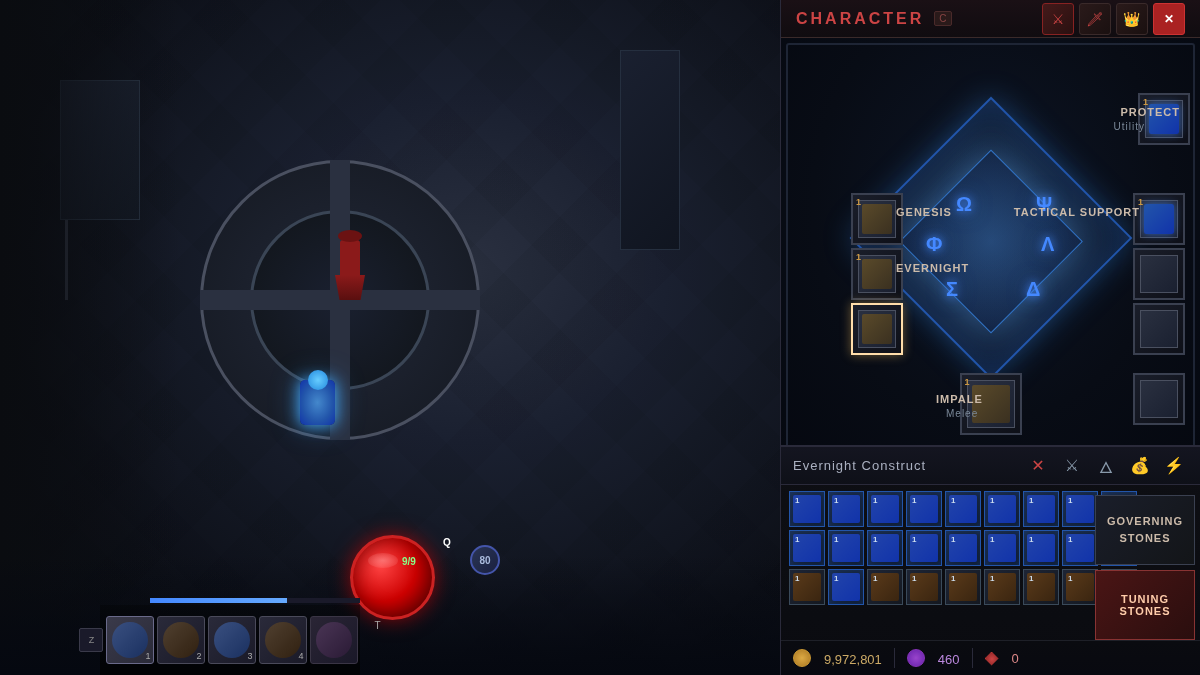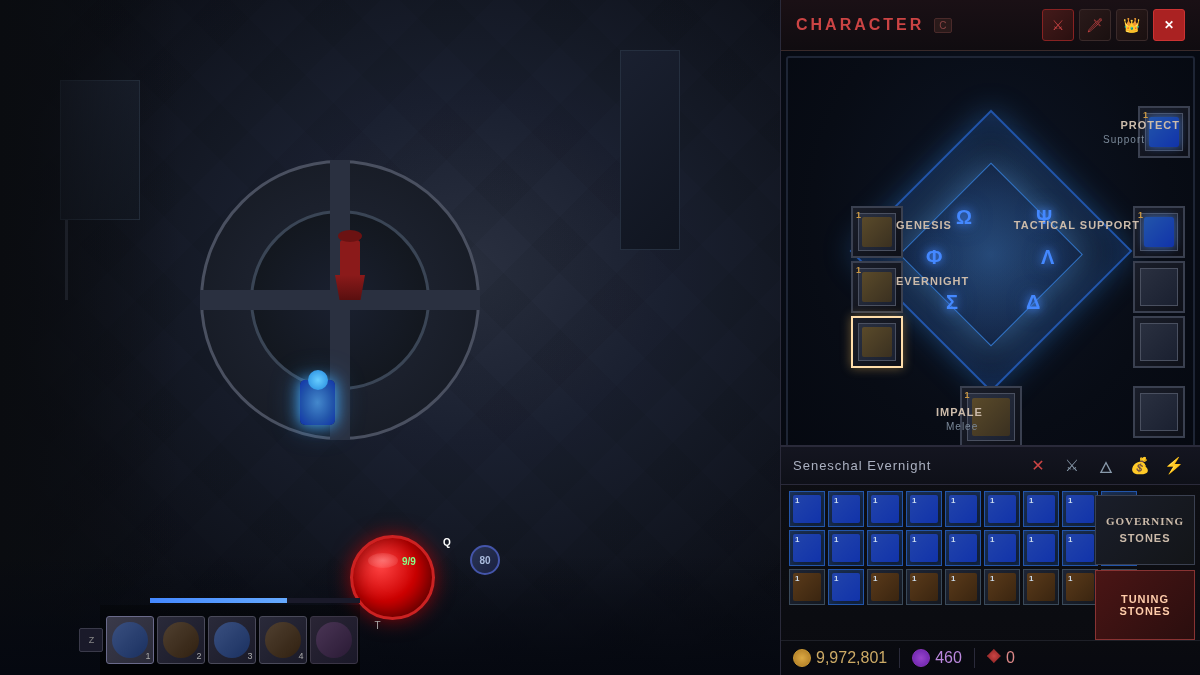--- a/index.html
+++ b/index.html
@@ -238,21 +238,21 @@
       right: 0;
       top: 0;
       width: 420px;
       height: 675px;
       background: linear-gradient(180deg, #0d0e14 0%, #0a0c10 100%);
       border-left: 1px solid #2a2a3a;
     }
 
     
     .panel-header {
-      height: 51px;
+      height: 38px;
       background: linear-gradient(180deg, #1a1015 0%, #100c10 100%);
       border-bottom: 1px solid #3a2a2a;
       display: flex;
       align-items: center;
       padding: 0 15px;
       gap: 10px;
     }
 
     .header-title {
       color: #cc4444;
@@ -581,24 +581,24 @@
       background: linear-gradient(180deg, #0a0b10, #080910);
       border-top: 1px solid #1e2028;
       display: flex;
       align-items: center;
       padding: 0 12px;
       gap: 12px;
     }
 
     .currency-item {
       display: flex;
-      align-items: flex-start;
-      gap: 5px;
+      align-items: flex-end;
+      gap: 13px;
       color: #ccaa66;
-      font-size: 16px;
+      font-size: 13px;
     }
 
     .currency-icon {
       width: 18px;
       height: 18px;
       border-radius: 50%;
       background: radial-gradient(#ddaa44, #aa7722);
       border: 1px solid #cc9933;
     }
 
@@ -663,21 +663,21 @@
 
     .struct-chain {
       position: absolute;
       width: 3px;
       height: 80px;
       background: #3a4050;
       left: 65px;
       top: 220px;
     }
 
-    .governing-label-line1 { line-height: 1.2; font-family: Liberation Serif, serif; }
+    .governing-label-line1 { line-height: 1.2; }
     .governing-label-line2 { line-height: 1.2; }
 
     .rune-sym {
       position: absolute;
       color: #4488ff;
       font-size: 20px;
       text-shadow: 0 0 10px #4488ff, 0 0 20px rgba(68,136,255,0.5);
       font-weight: bold;
     }
 
@@ -779,21 +779,21 @@
       <span class="rune-sym" style="position:absolute;top:95px;left:90px;">Δ</span>
     </div>
 
     <div class="skill-node node-top-right" style="right:10px;top:55px;">
       <span class="node-level">1</span>
       <div class="skill-node-inner">
         <div class="skill-node-icon blue"></div>
       </div>
     </div>
     <div class="node-label label-protect">PROTECT</div>
-    <div class="node-sublabel label-protect-sub">Support</div>
+    <div class="node-sublabel label-protect-sub">Utility</div>
 
     <div class="skill-node node-left-1">
       <span class="node-level">1</span>
       <div class="skill-node-inner">
         <div class="skill-node-icon brown"></div>
       </div>
     </div>
     <div class="node-label label-genesis">Genesis</div>
 
     <div class="skill-node node-right-1">
@@ -836,21 +836,21 @@
     <div class="node-sublabel label-impale-sub">Melee</div>
 
     <div class="skill-node node-bottom-right">
       <div class="skill-node-inner"></div>
     </div>
 
   </div>
 
   <div class="bottom-section">
     <div class="bottom-header">
-      <span class="bottom-title">Seneschal Evernight</span>
+      <span class="bottom-title">Evernight Construct</span>
       <div class="bottom-icons">
         <div class="bottom-icon active">✕</div>
         <div class="bottom-icon">⚔</div>
         <div class="bottom-icon">🜂</div>
         <div class="bottom-icon">💰</div>
         <div class="bottom-icon">⚡</div>
       </div>
     </div>
 
     <div style="display:flex;gap:0;">

